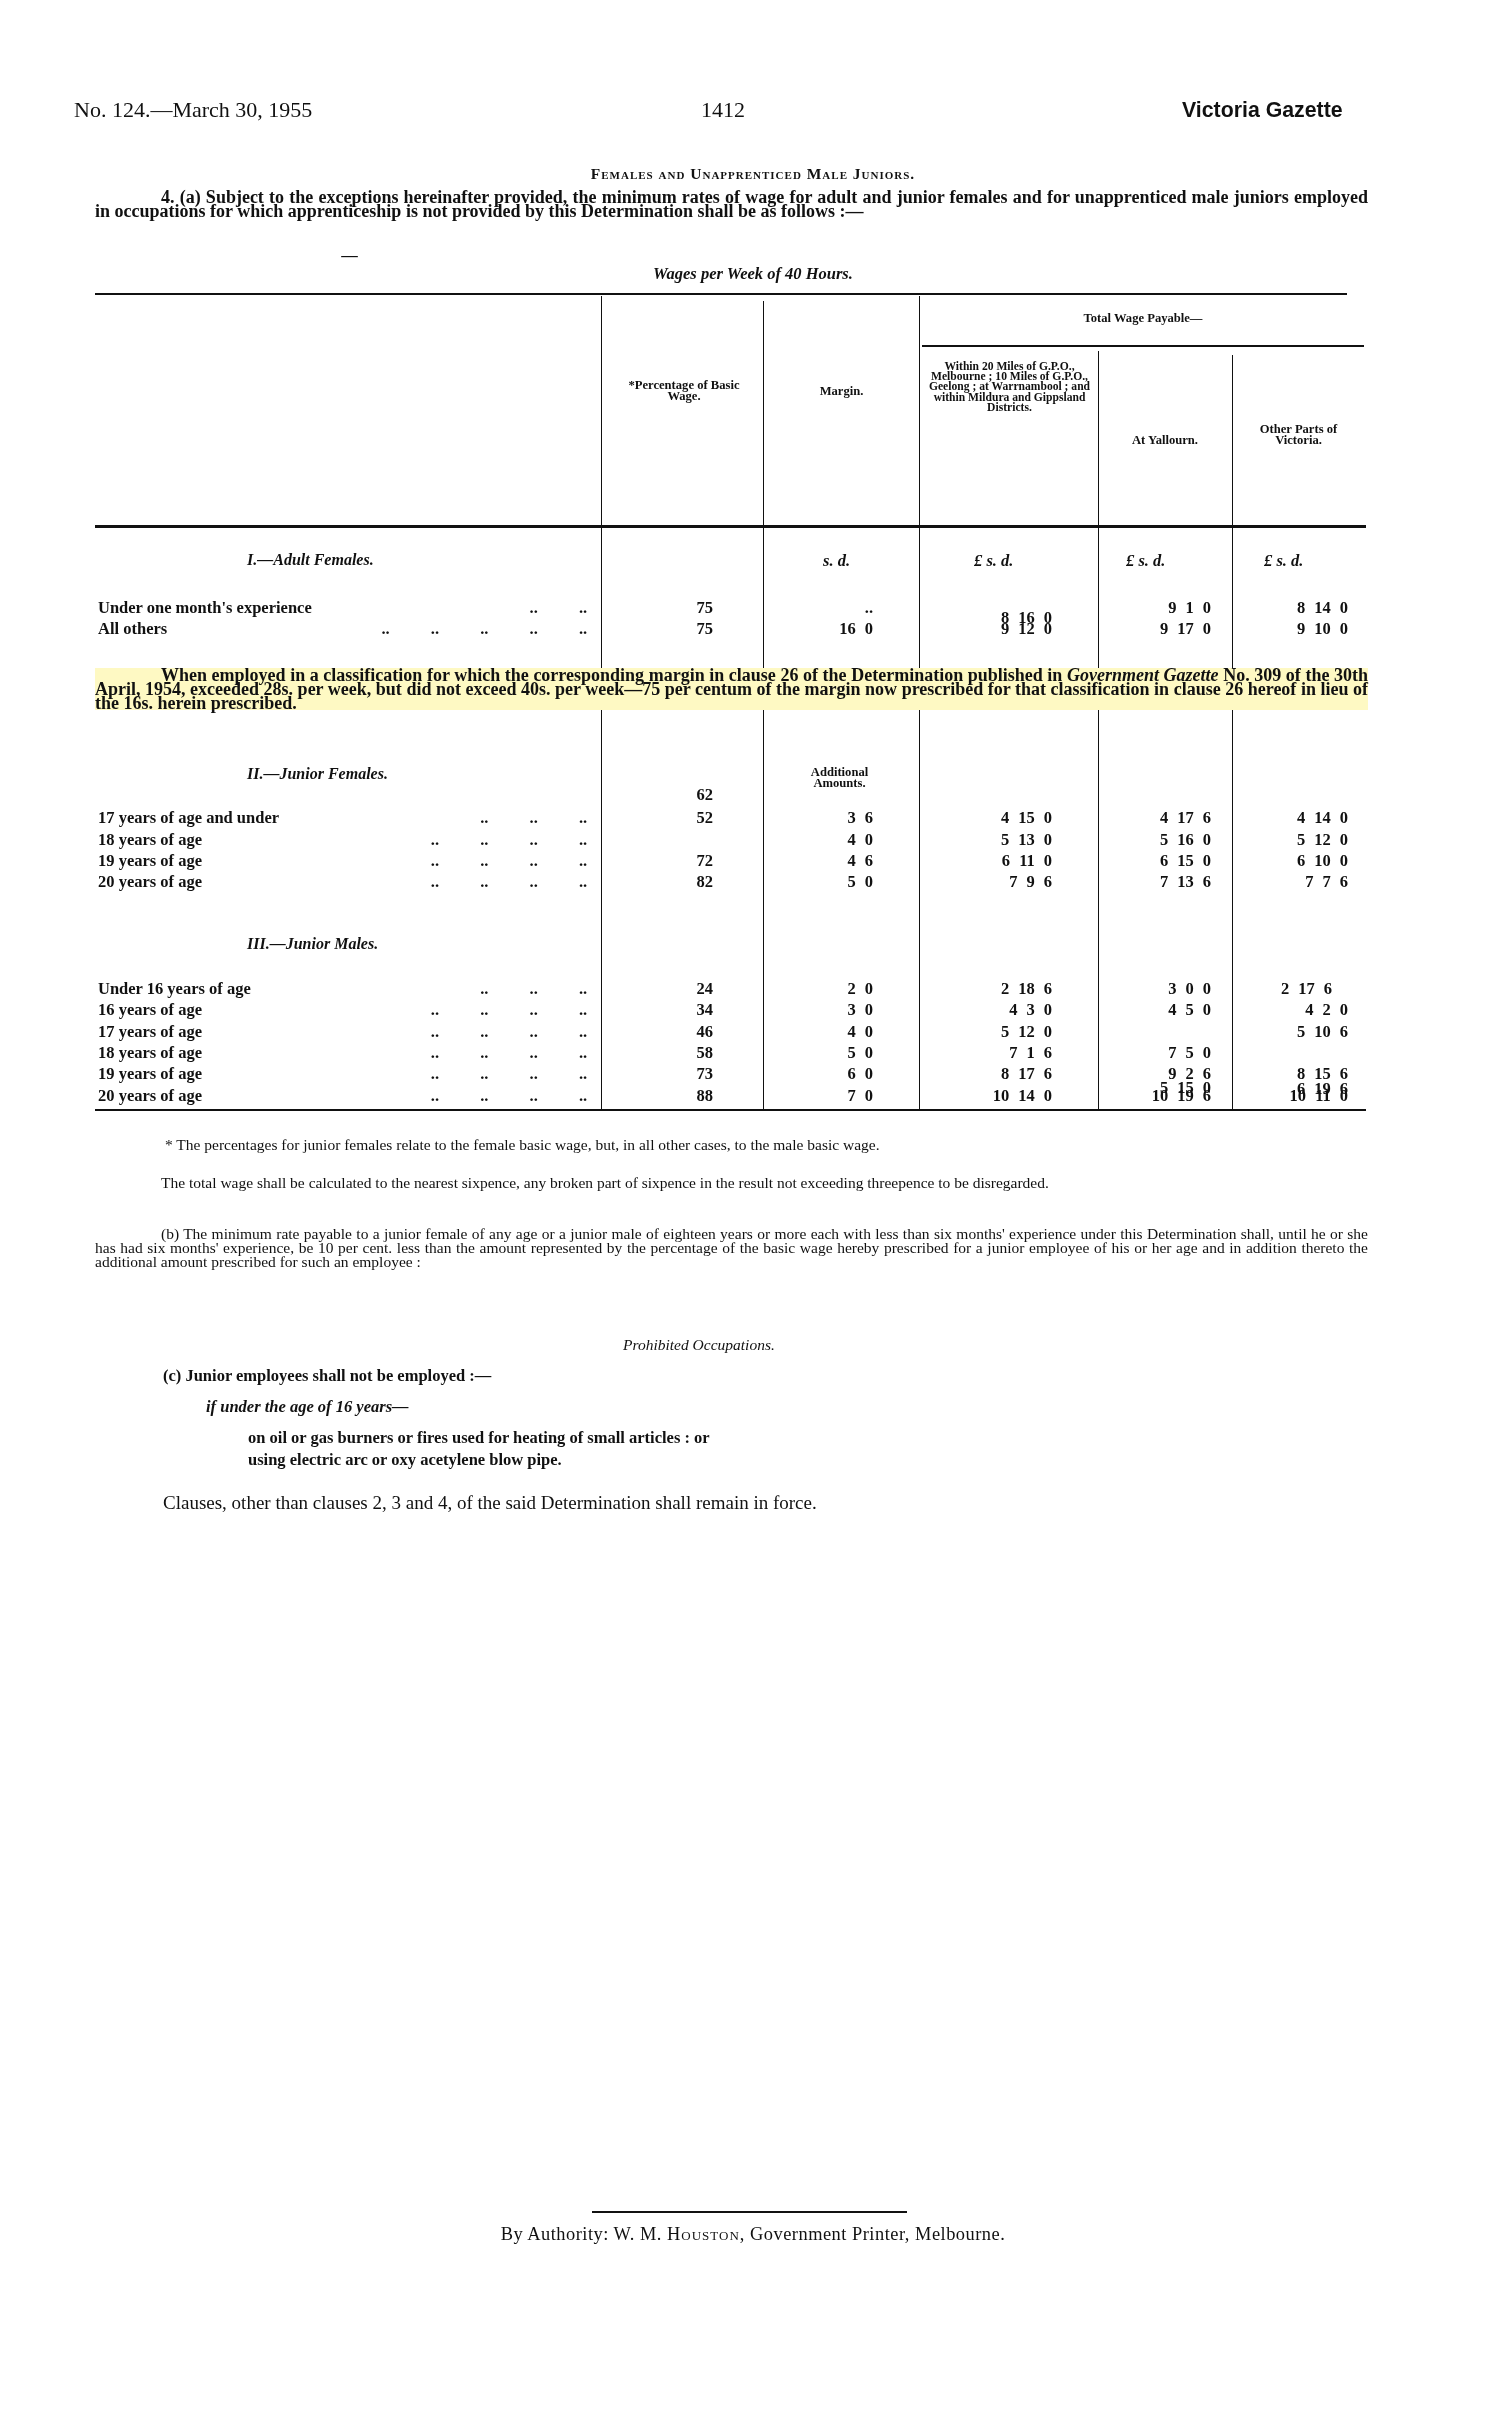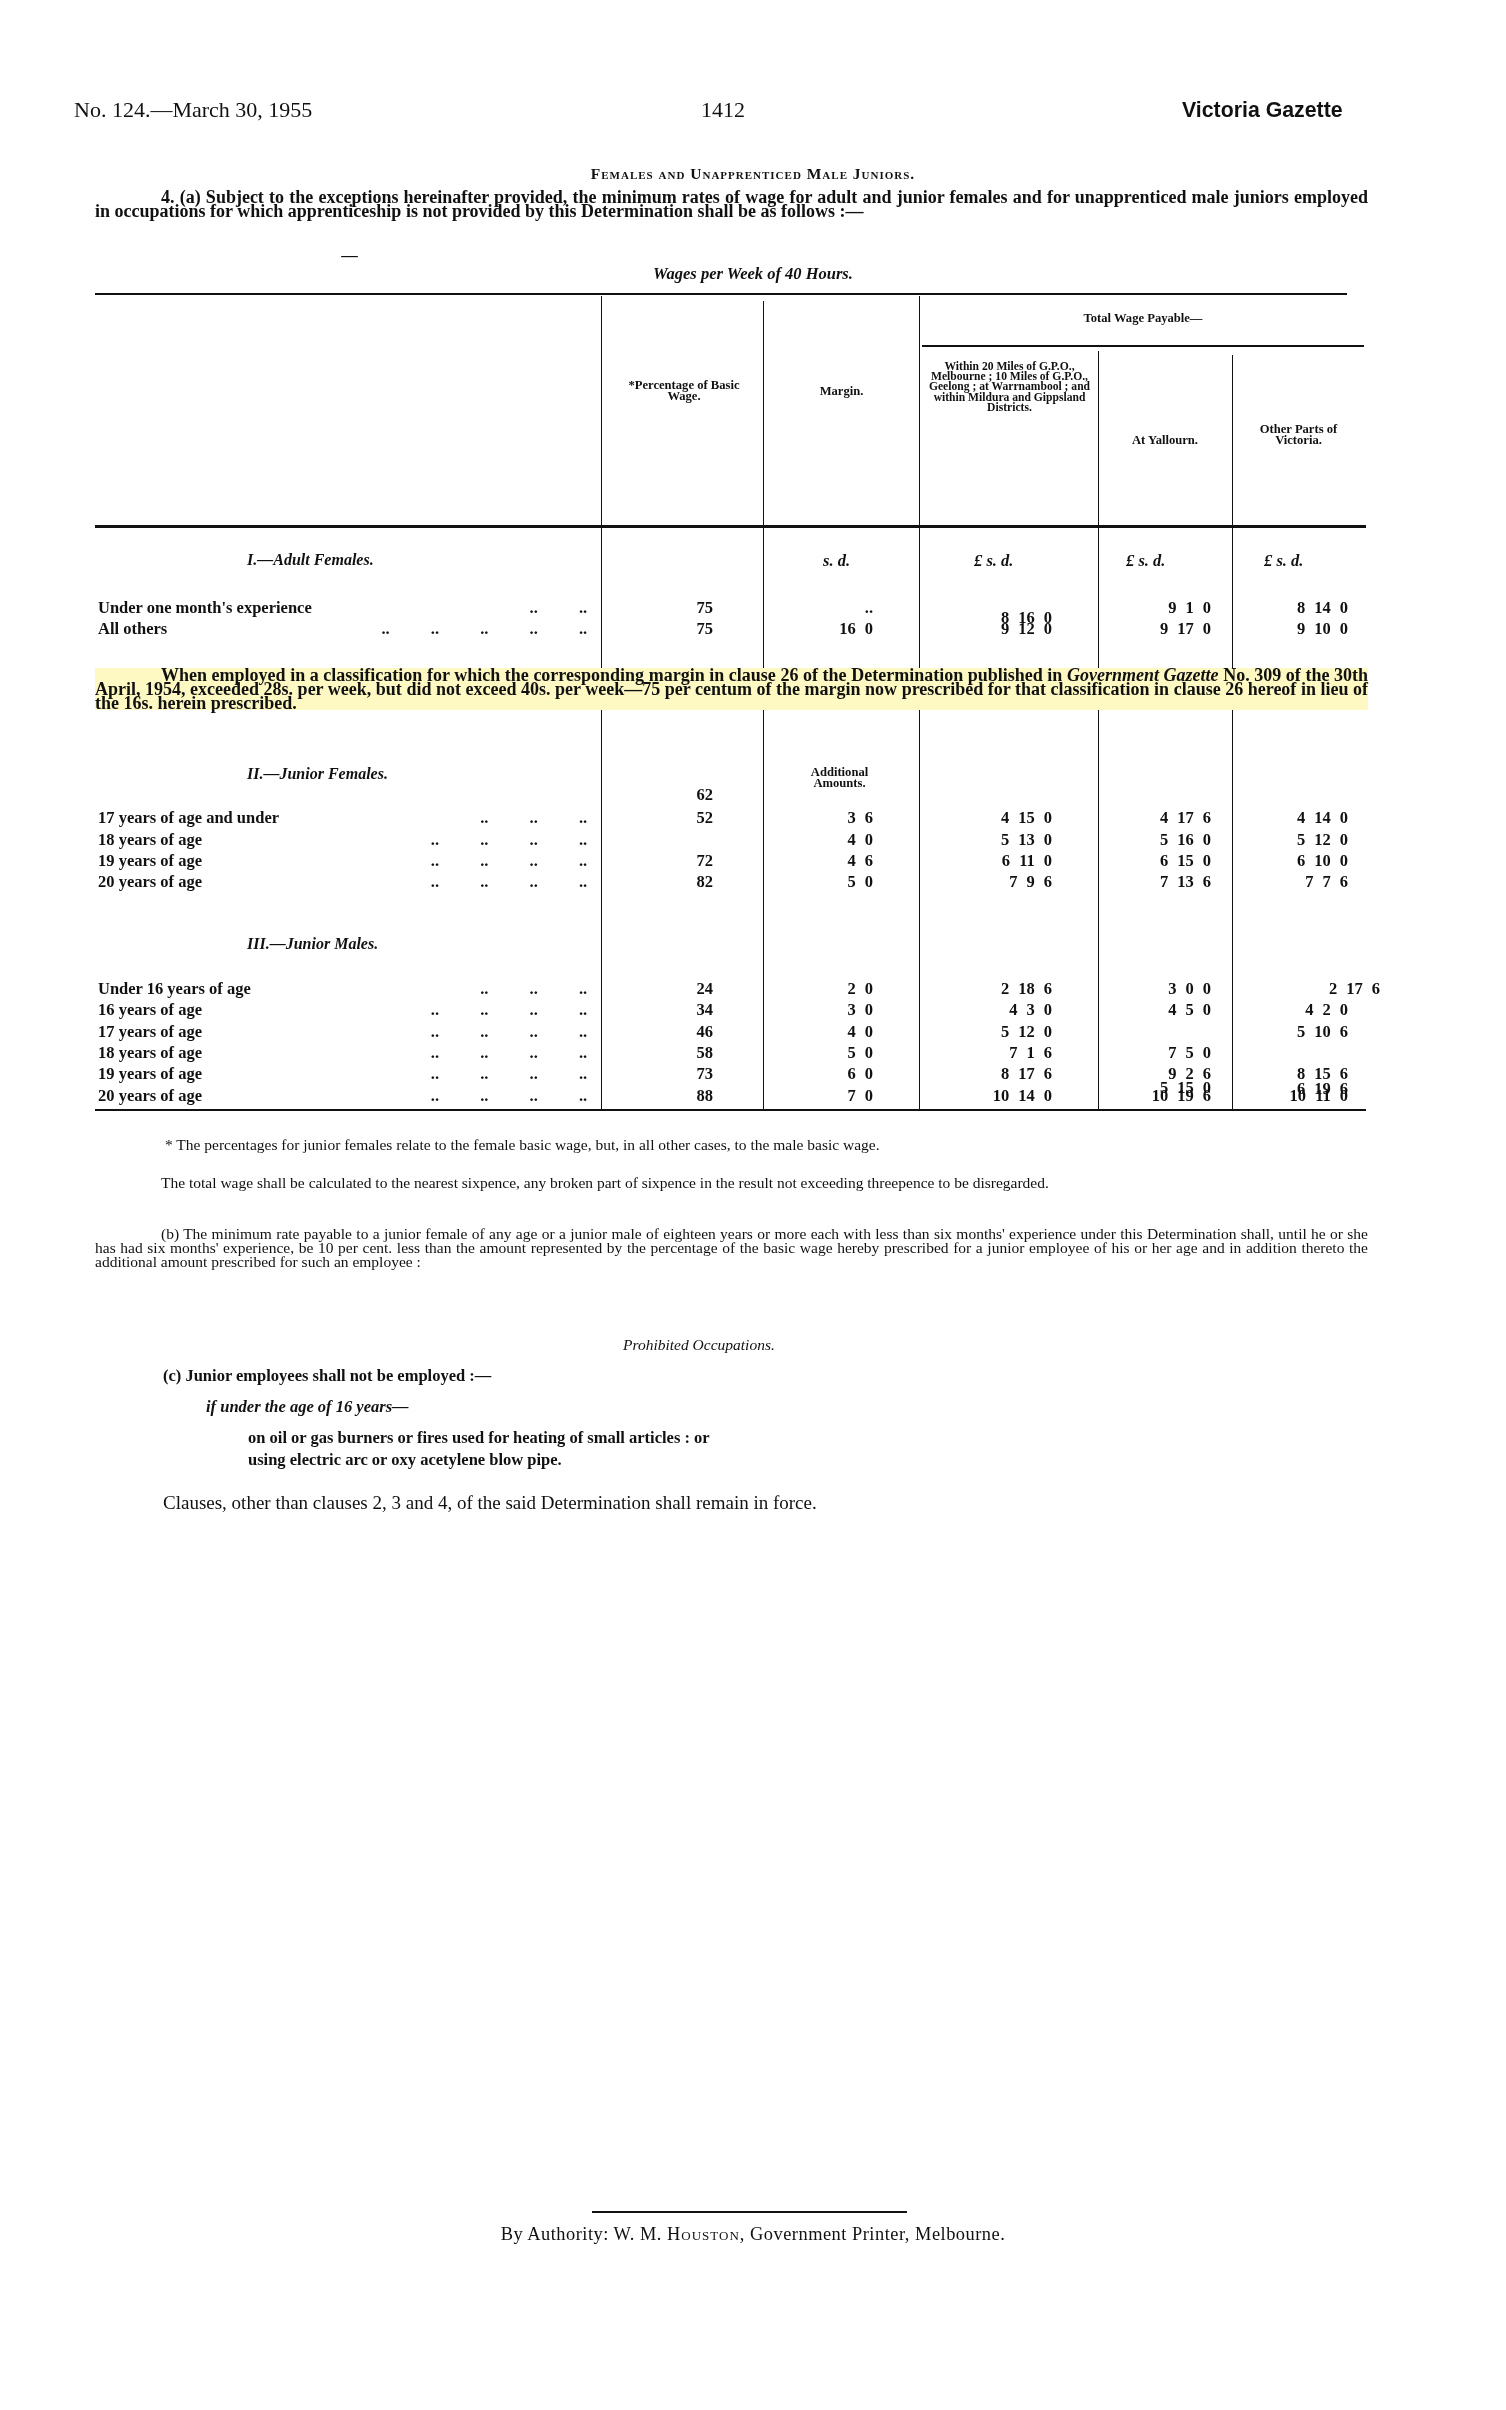--- a/index.html
+++ b/index.html
@@ -110,21 +110,21 @@
       <div class="num" style="top: 872px; left: 1232px; width: 116px; word-spacing: 4.9px;">7 7 6</div>
     </div>
 
   <div class="sect" style="left:247px;top:935px;">III.—Junior Males.</div>
   <div id="rows-2">
       <div class="lbl" style="top: 979px;"><span>Under 16 years of age</span><span class="dots" style="word-spacing: 37px;">.. .. ..</span></div>
       <div class="num" style="top: 979px; left: 597px; width: 116px; word-spacing: 4.9px;">24</div>
       <div class="num" style="top: 979px; left: 757px; width: 116px; word-spacing: 4.9px;">2 0</div>
       <div class="num" style="top: 979px; left: 936px; width: 116px; word-spacing: 4.9px;">2 18 6</div>
       <div class="num" style="top: 979px; left: 1095px; width: 116px; word-spacing: 4.9px;">3 0 0</div>
-      <div class="num" style="top: 979px; left: 1232px; width: 116px; word-spacing: 4.9px; padding-left: 32px;">2 17 6</div>
+      <div class="num" style="top: 979px; left: 1184px; width: 116px; word-spacing: 4.9px; padding-left: 32px;">2 17 6</div>
       <div class="lbl" style="top: 1000px;"><span>16 years of age</span><span class="dots" style="word-spacing: 37px;">.. .. .. ..</span></div>
       <div class="num" style="top: 1000px; left: 597px; width: 116px; word-spacing: 4.9px;">34</div>
       <div class="num" style="top: 1000px; left: 757px; width: 116px; word-spacing: 4.9px;">3 0</div>
       <div class="num" style="top: 1000px; left: 936px; width: 116px; word-spacing: 4.9px;">4 3 0</div>
       <div class="num" style="top: 1000px; left: 1095px; width: 116px; word-spacing: 4.9px;">4 5 0</div>
       <div class="num" style="top: 1000px; left: 1232px; width: 116px; word-spacing: 4.9px;">4 2 0</div>
       <div class="lbl" style="top: 1022px;"><span>17 years of age</span><span class="dots" style="word-spacing: 37px;">.. .. .. ..</span></div>
       <div class="num" style="top: 1022px; left: 597px; width: 116px; word-spacing: 4.9px;">46</div>
       <div class="num" style="top: 1022px; left: 757px; width: 116px; word-spacing: 4.9px;">4 0</div>
       <div class="num" style="top: 1022px; left: 936px; width: 116px; word-spacing: 4.9px;">5 12 0</div>

